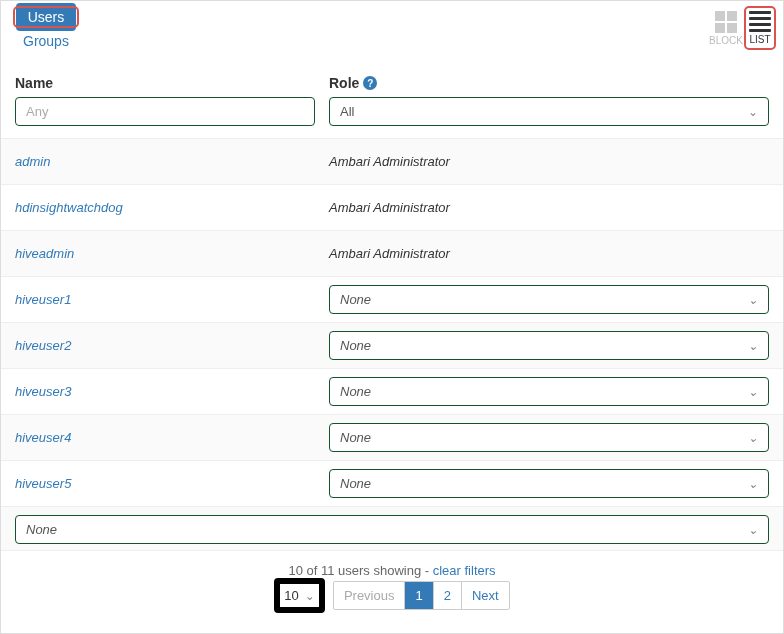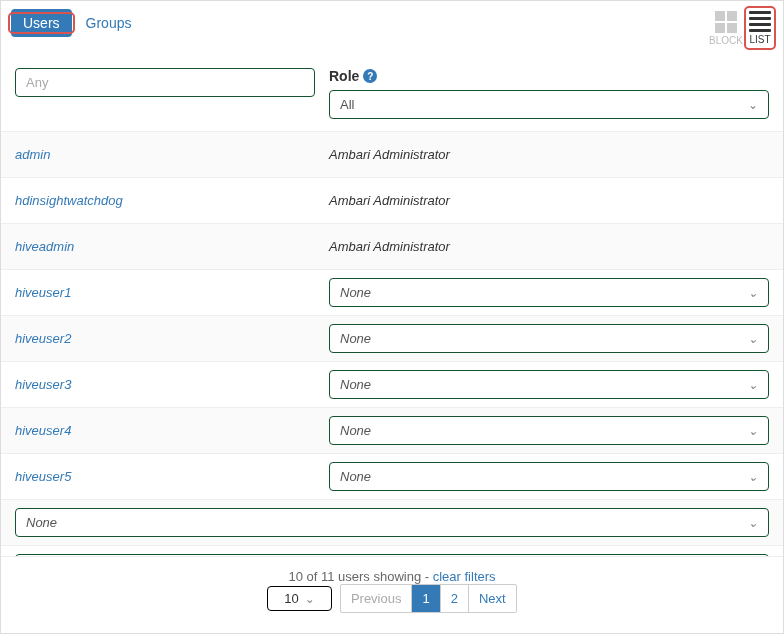--- a/index.html
+++ b/index.html
@@ -12,21 +12,21 @@
     height: 634px;
     border: 1px solid #ddd;
     position: relative;
   }
   .topbar {
     display: flex;
     justify-content: space-between;
     align-items: flex-start;
     padding: 8px 10px 4px 10px;
   }
-  .tabs { display: flex; align-items: center; gap: 2px; }
+  .tabs { display: flex; align-items: center; gap: 2px; flex-direction: column; }
   .tab-active {
     background: #337ab7;
     color: #fff;
     border-radius: 4px;
     padding: 6px 12px;
     cursor: pointer;
     font-size: 14px;
   }
   .tab-inactive {
     color: #337ab7;
@@ -109,22 +109,22 @@
     font-size:13px;
     position:absolute;
     bottom:8px; left:0; right:0;
     background:#fff;
     flex-direction:column;
   }
   .footer-left { color:#666; }
   .footer-left a { color:#337ab7; text-decoration:none; }
   .pager { display:flex; align-items:center; gap:8px;}
   .page-size {
-    border:1px solid #000000; border-radius:4px;
-    padding:4px 16px; display:flex; gap:6px; align-items:flex-end; cursor:pointer;
+    border:6px solid #000000; border-radius:4px;
+    padding:4px 4px; display:flex; gap:6px; align-items:flex-end; cursor:pointer;
   }
   .pagination { display:flex; border:1px solid #ccc; border-radius:2px; overflow:hidden;}
   .pagination span {
     padding:6px 10px; border-left:1px solid #ccc; color:#337ab7; cursor:pointer;
   }
   .pagination span:first-child{ border-left:none; color:#aaa;}
   .pagination .active { background:#337ab7; color:#fff; }
 </style>
 </head>
 <body>
@@ -155,20 +155,21 @@
             <span></span>
           </div>
         <span>LIST</span>
       </div>
     </span>
   </div>
 </div>
 
 <div class="headers">
   <div class="col-name">
+    <div class="header-label">Name</div>
     <input type="text" placeholder="Any" style="">
   </div>
   <div class="col-role">
     <div class="header-label">
       <span>Role</span>
       <span class="help-icon">?</span>
     </div>
     <div class="select-box">
       <span>All</span>
       <span class="chev">⌄</span>

